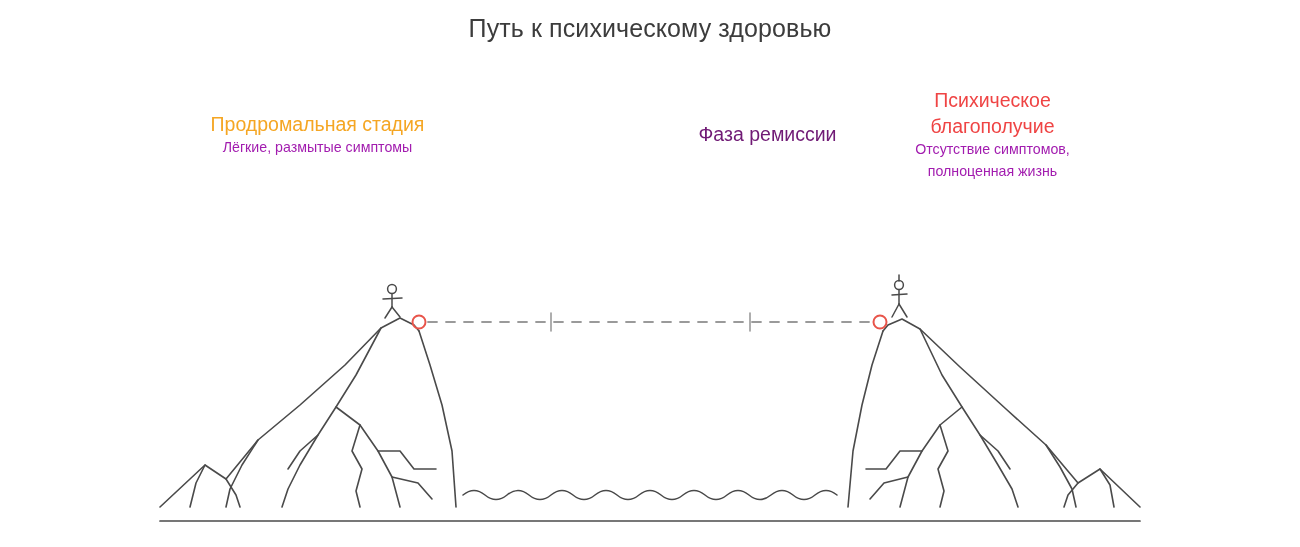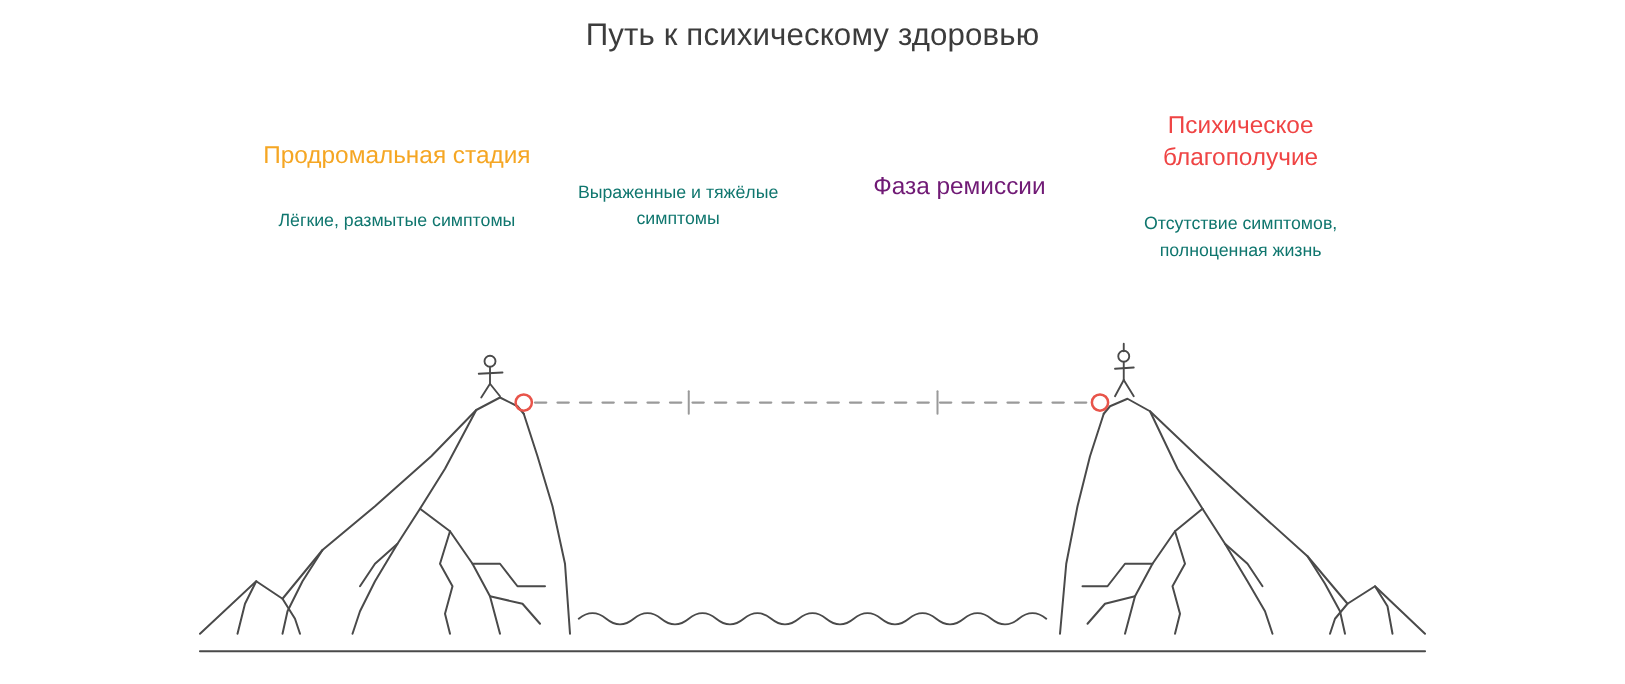--- a/index.html
+++ b/index.html
@@ -44,24 +44,23 @@
     text-align: center;
     padding: 0 4px;
     box-sizing: border-box;
   }
   .stage-title {
     font-size: 19.5px;
     line-height: 1.32;
     font-weight: normal;
   }
   .stage-desc {
-    margin-top: 30px;
     font-size: 14.2px;
     line-height: 1.5;
-    color: #0f766e;
+    color: #a21caf;
   }
   .scene {
     position: absolute;
     left: 0;
     top: 255px;
     width: 1300px;
     height: 292px;
   }
   svg { display: block; }
 </style>
@@ -73,21 +72,20 @@
   <div id="page-title">Путь к психическому здоровью</div>
 
   <div class="stages">
 
     <div class="stage">
       <div class="stage-title" style="color:#f5a623">Продромальная стадия</div>
       <div class="stage-desc">Лёгкие, размытые симптомы</div>
     </div>
 
     <div class="stage">
-      <div class="stage-desc">Выраженные и тяжёлые симптомы</div>
     </div>
 
     <div class="stage">
       <div class="stage-title" style="color:#701a75">Фаза ремиссии</div>
     </div>
 
     <div class="stage">
       <div class="stage-title" style="color:#ef4444">Психическое благополучие</div>
       <div class="stage-desc">Отсутствие симптомов, полноценная жизнь</div>
     </div>

